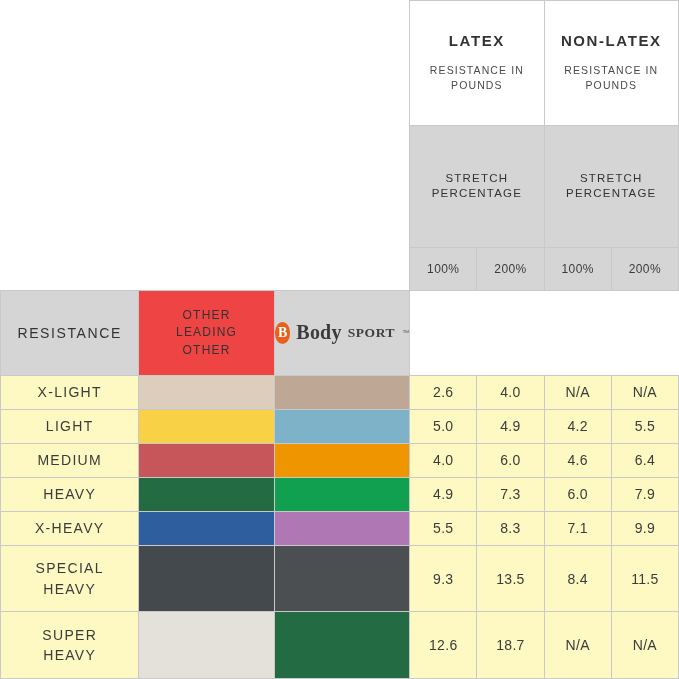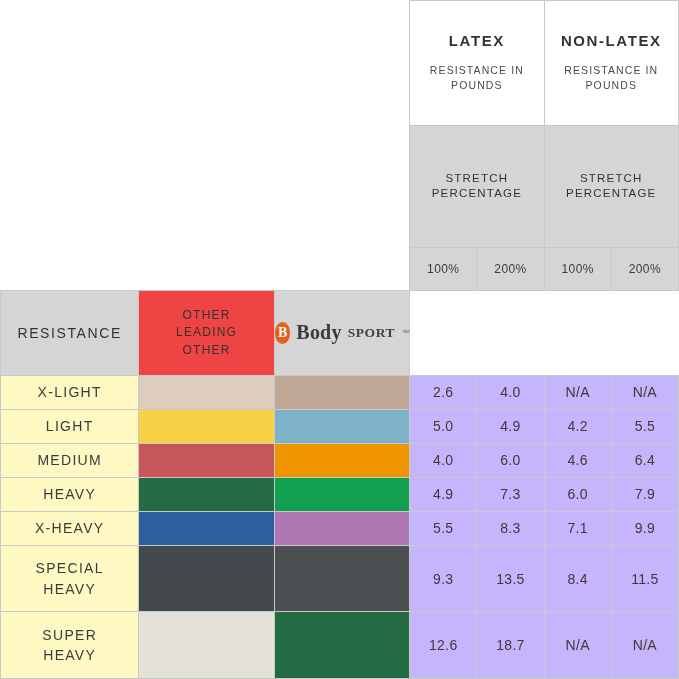--- a/index.html
+++ b/index.html
@@ -151,21 +151,21 @@
     color: #3b3b3b;
     background: #fef9c3;
     line-height: 1.45;
   }
   .swatch {
     padding: 0 !important;
   }
   .num {
     font-size: 14px;
     color: #3b3b3b;
-    background: #c4b5fd;
+    background: #fef9c3;
     letter-spacing: 0.3px;
   }
 </style>
 </head>
 <body>
 
 <div id="chart-wrap">
   <table class="res-table">
     <colgroup>
       <col class="c-res">

